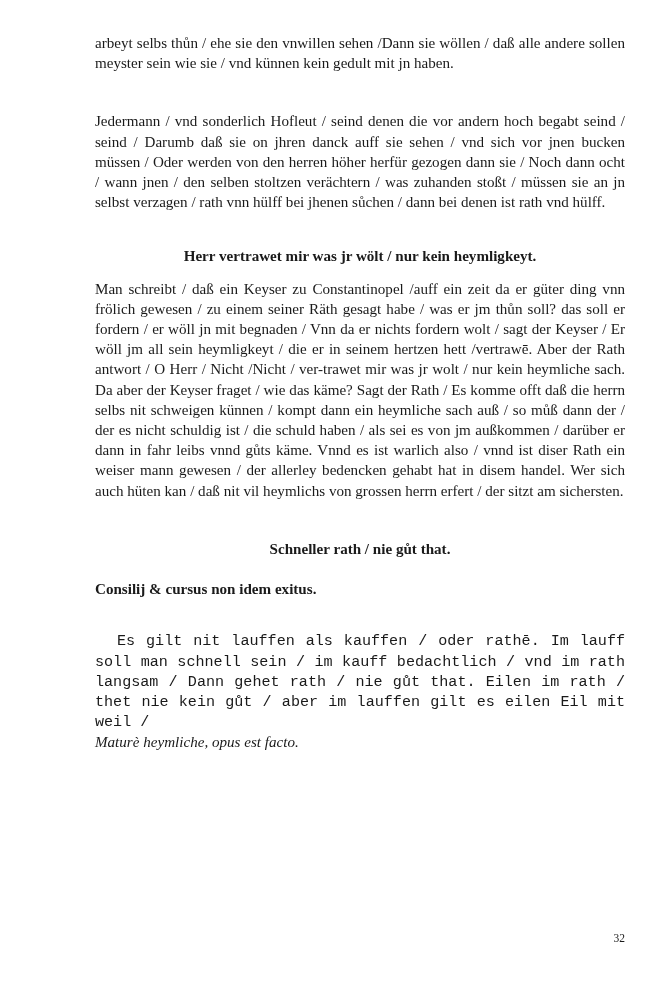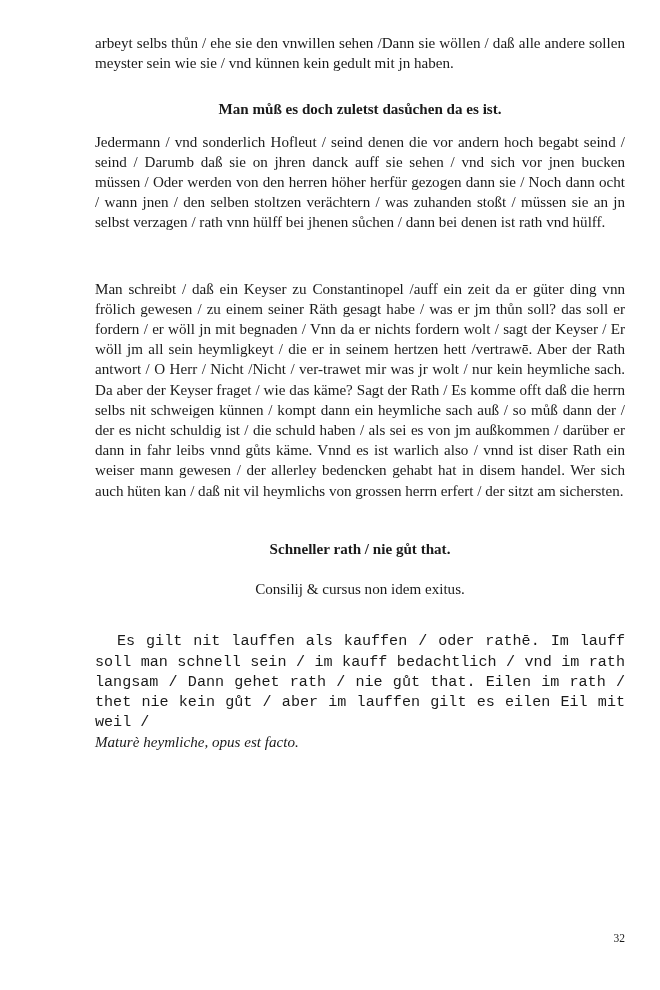--- a/index.html
+++ b/index.html
@@ -46,22 +46,21 @@
   }
   .heading {
     font-size: 15.1px;
     line-height: 20.2px;
     font-weight: bold;
     text-align: center;
   }
   .latin-heading {
     font-size: 15.1px;
     line-height: 20.2px;
-    font-weight: normal;
-    text-align: center;
+    font-weight: bold;
   }
   .italic-line {
     font-style: italic;
   }
   .indent-line {
     display: block;
     text-indent: 22px;
     font-family: Liberation Mono, monospace;
   }
   
@@ -86,28 +85,28 @@
 <body>
 
 <div class="page">
 
   <div class="text-column">
 
     <p class="body-para">arbeyt selbs thůn / ehe sie den vnwillen sehen /Dann sie wöllen / daß alle andere sollen meyster sein wie sie / vnd künnen kein gedult mit jn haben.</p>
 
     <div class="gap-lg"></div>
 
-    <h2 class="heading">Man můß es doch zuletst dasůchen da es ist.</h2>
 
     <div class="gap-sm"></div>
 
     <p class="body-para">Jedermann / vnd sonderlich Hofleut / seind denen die vor andern hoch begabt seind / seind / Darumb daß sie on jhren danck auff sie sehen / vnd sich vor jnen bucken müssen / Oder werden von den herren höher herfür gezogen dann sie / Noch dann ocht / wann jnen / den selben stoltzen verächtern / was zuhanden stoßt / müssen sie an jn selbst verzagen / rath vnn hülff bei jhenen sůchen / dann bei denen ist rath vnd hülff.</p>
 
     <div class="gap-xl"></div>
 
+    <h2 class="heading">Herr vertrawet mir was jr wölt / nur kein heymligkeyt.</h2>
 
     <div class="gap-sm"></div>
 
     <p class="body-para">Man schreibt / daß ein Keyser zu Constantinopel /auff ein zeit da er güter ding vnn frölich gewesen / zu einem seiner Räth gesagt habe / was er jm thůn soll? das soll er fordern / er wöll jn mit begnaden / Vnn da er nichts fordern wolt / sagt der Keyser / Er wöll jm all sein heymligkeyt / die er in seinem hertzen hett /vertrawē. Aber der Rath antwort / O Herr / Nicht /Nicht / ver-trawet mir was jr wolt / nur kein heymliche sach. Da aber der Keyser fraget / wie das käme? Sagt der Rath / Es komme offt daß die herrn selbs nit schweigen künnen / kompt dann ein heymliche sach auß / so můß dann der / der es nicht schuldig ist / die schuld haben / als sei es von jm außkommen / darüber er dann in fahr leibs vnnd gůts käme. Vnnd es ist warlich also / vnnd ist diser Rath ein weiser mann gewesen / der allerley bedencken gehabt hat in disem handel. Wer sich auch hüten kan / daß nit vil heymlichs von grossen herrn erfert / der sitzt am sichersten.</p>
 
     <div class="gap-xxl"></div>
 
     <h2 class="heading">Schneller rath / nie gůt that.</h2>
 
     <div class="gap-md"></div>

